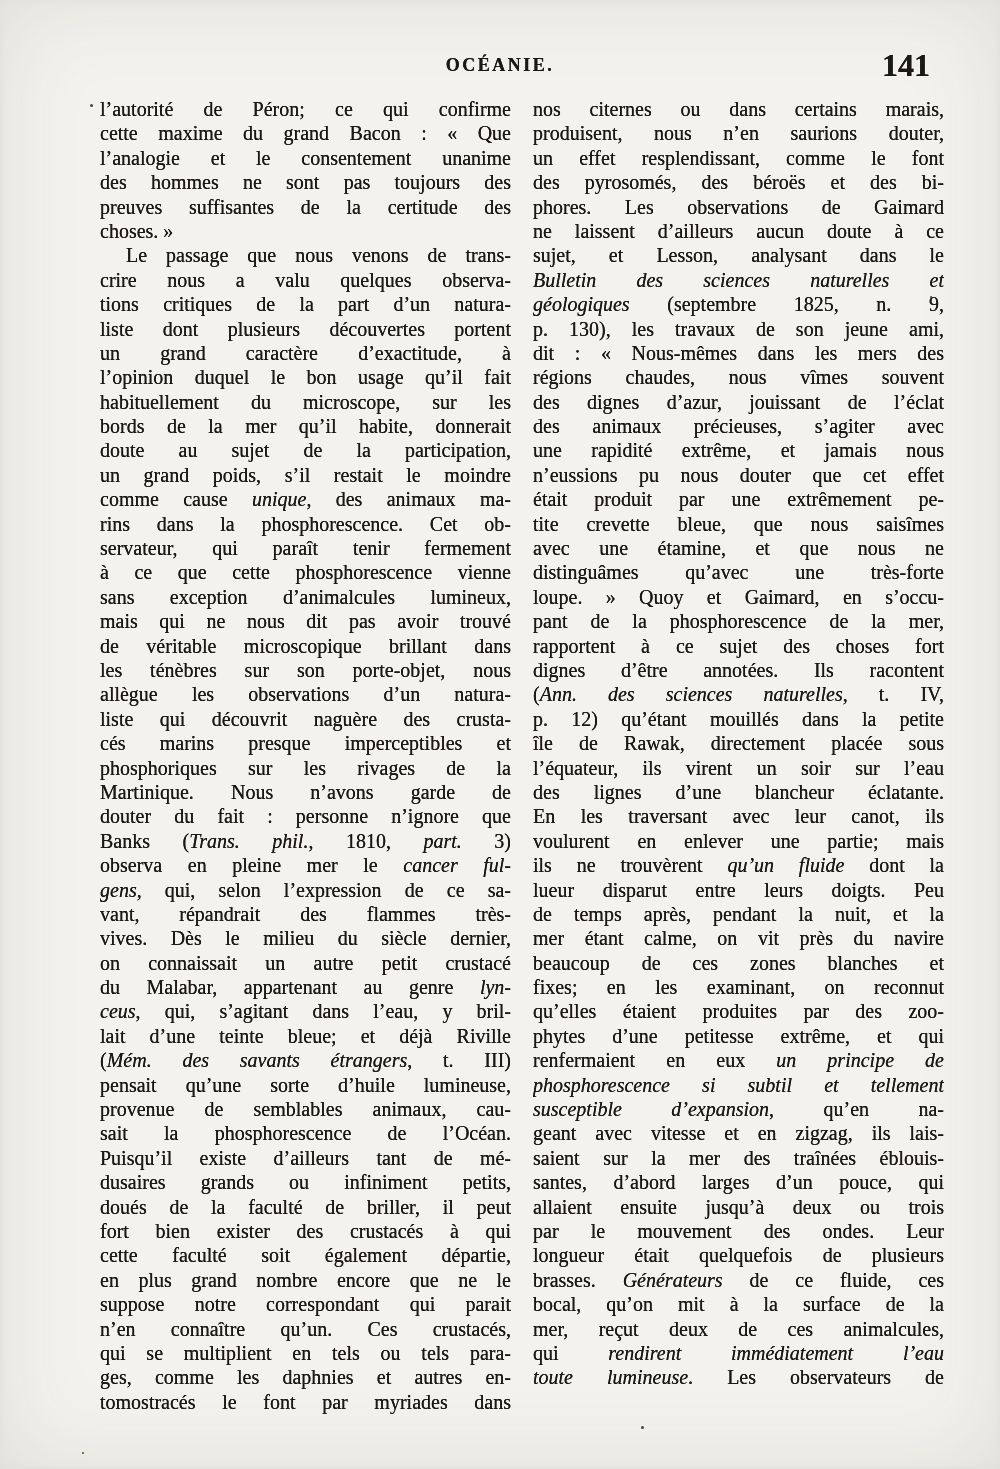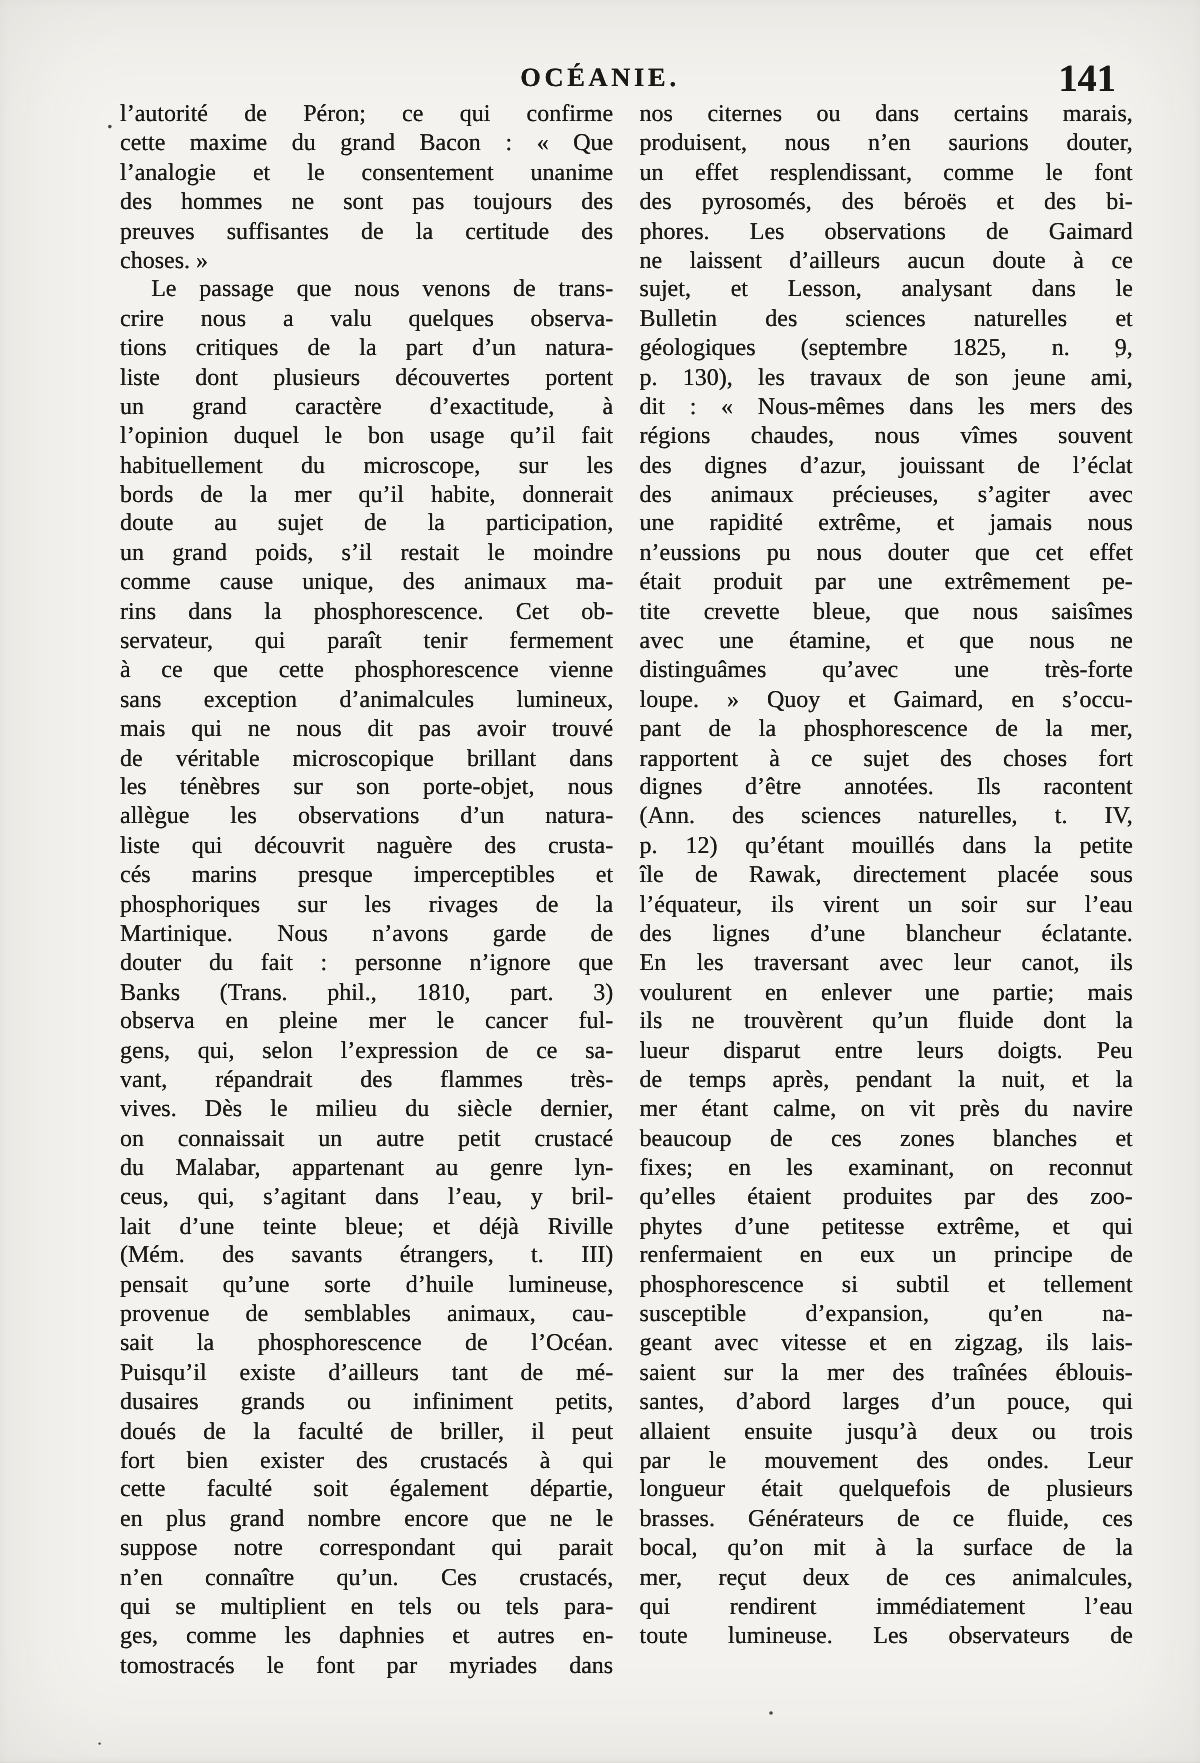--- a/index.html
+++ b/index.html
@@ -18,40 +18,40 @@
     font-family: "Liberation Serif", "DejaVu Serif", serif;
     overflow: hidden;
   }
   .page-header {
     position: relative;
     padding-top: 50px;
     height: 30px;
   }
   .running-title {
     text-align: center;
-    font-size: 22px;
+    font-size: 18px;
     font-weight: bold;
     letter-spacing: 0.14em;
     line-height: 30px;
     text-shadow: 0 0 0.5px currentColor;
   }
   .page-number {
     position: absolute;
     top: 50px;
     right: 70px;
     font-size: 32px;
     font-weight: bold;
     line-height: 30px;
     text-shadow: 0 0 0.5px currentColor;
   }
   .columns {
     display: flex;
     gap: 22px;
     padding: 0 56px 0 100px;
-    margin-top: 3px;
+    margin-top: 17px;
   }
   .col {
     flex: 1 1 0;
     min-width: 0;
   }
   .line {
     font-size: 20px;
     line-height: 24.4px;
     height: 24.4px;
     text-align: justify;
@@ -60,20 +60,21 @@
     overflow: hidden;
     text-shadow: 0 0 0.45px currentColor;
   }
   .line.flush {
     text-align-last: left;
   }
   .line.indent {
     text-indent: 26px;
   }
   .line .it {
+    font-style: italic;
   }
   .speckle {
     position: absolute;
     background: #4a463f;
     border-radius: 50%;
   }
   .speckle.s1 { left: 90px;  top: 104px;  width: 3px; height: 3px; }
   .speckle.s2 { left: 641px; top: 1426px; width: 3px; height: 3px; }
   .speckle.s3 { left: 82px;  top: 1452px; width: 2px; height: 2px; }
   .speckle.s4 { left: 930px; top: 296px;  width: 2px; height: 2px; }

